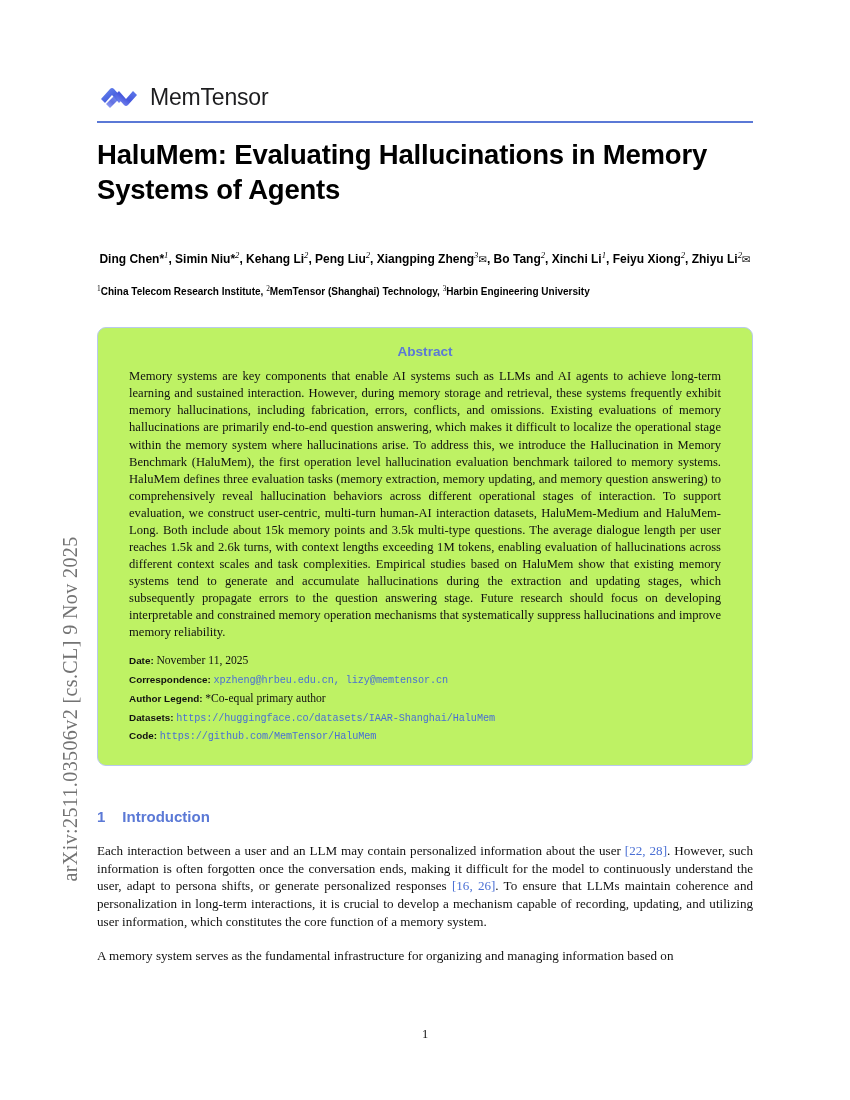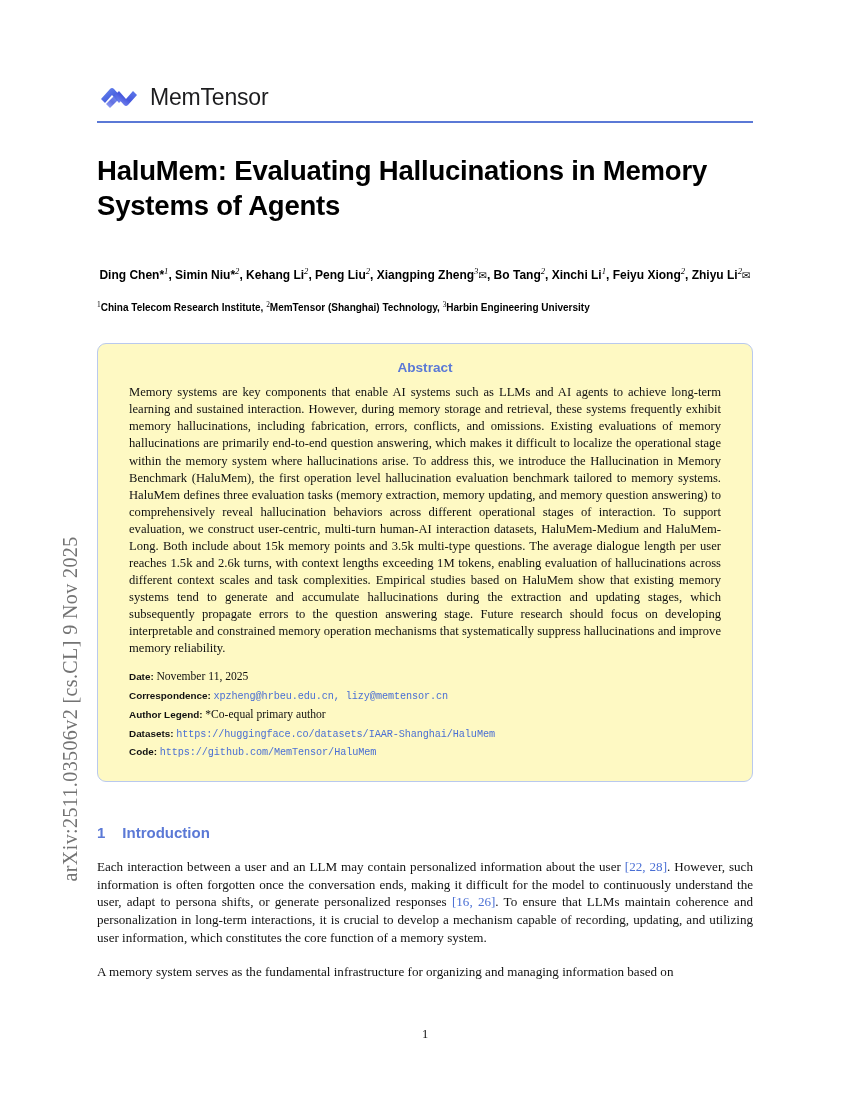--- a/index.html
+++ b/index.html
@@ -75,21 +75,21 @@
     width: 100%;
   }
 
   
   .paper-title {
     font-family: "Liberation Sans", "DejaVu Sans", sans-serif;
     font-weight: bold;
     font-size: 27.5px;
     line-height: 1.28;
     color: #000000;
-    margin-top: 30px;
+    margin-top: 14px;
     letter-spacing: -0.2px;
   }
 
   
   .authors {
     font-family: "Liberation Sans", "DejaVu Sans", sans-serif;
     font-weight: bold;
     font-size: 12px;
     line-height: 1.45;
     color: #000000;
@@ -123,21 +123,21 @@
     font-family: "Liberation Serif", "DejaVu Serif", serif;
     vertical-align: super;
     line-height: 0;
   }
 
   
   .abstract-box {
     margin-top: 28px;
     border: 1.1px solid #b9c9ee;
     border-radius: 9px;
-    background: #fef9c3;
+    background: #bef264;
     padding: 16px 31px 19px 31px;
     box-sizing: border-box;
   }
   .abstract-heading {
     font-family: "Liberation Sans", "DejaVu Sans", sans-serif;
     font-weight: bold;
     font-size: 13.6px;
     color: #5b79d6;
     text-align: center;
     margin-bottom: 9px;

